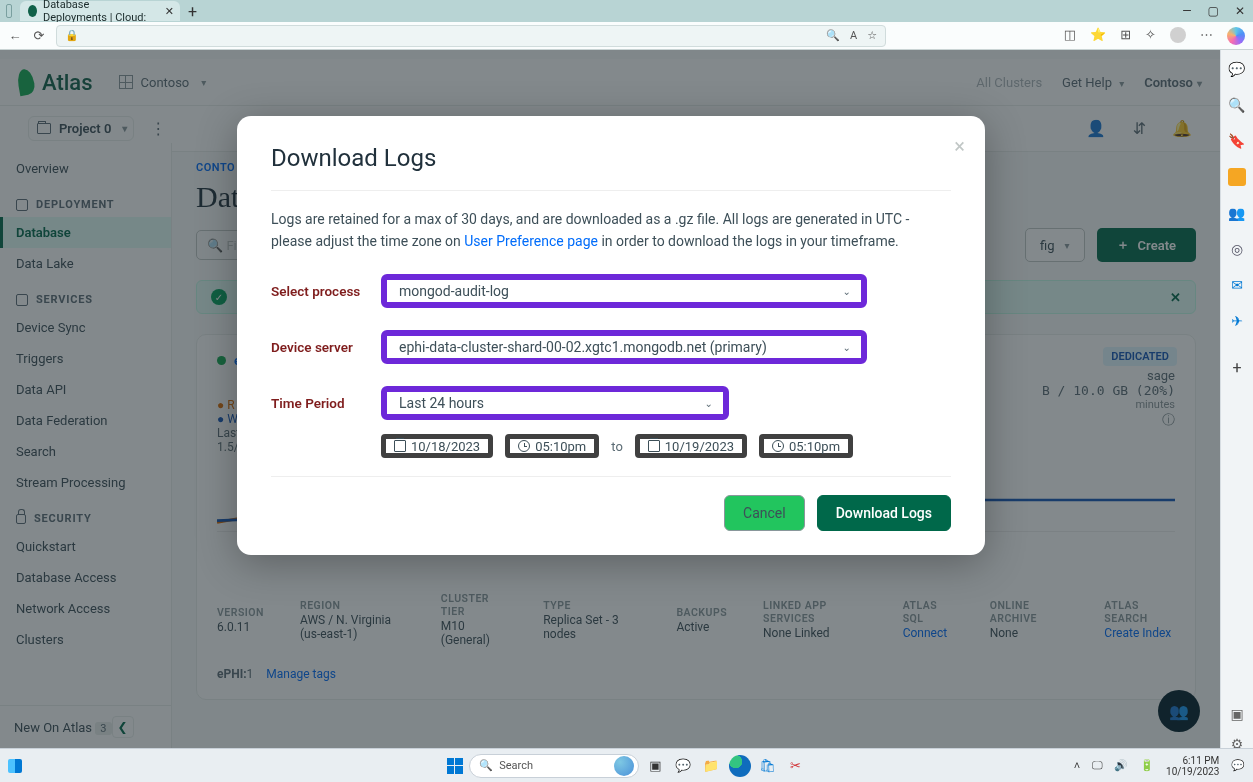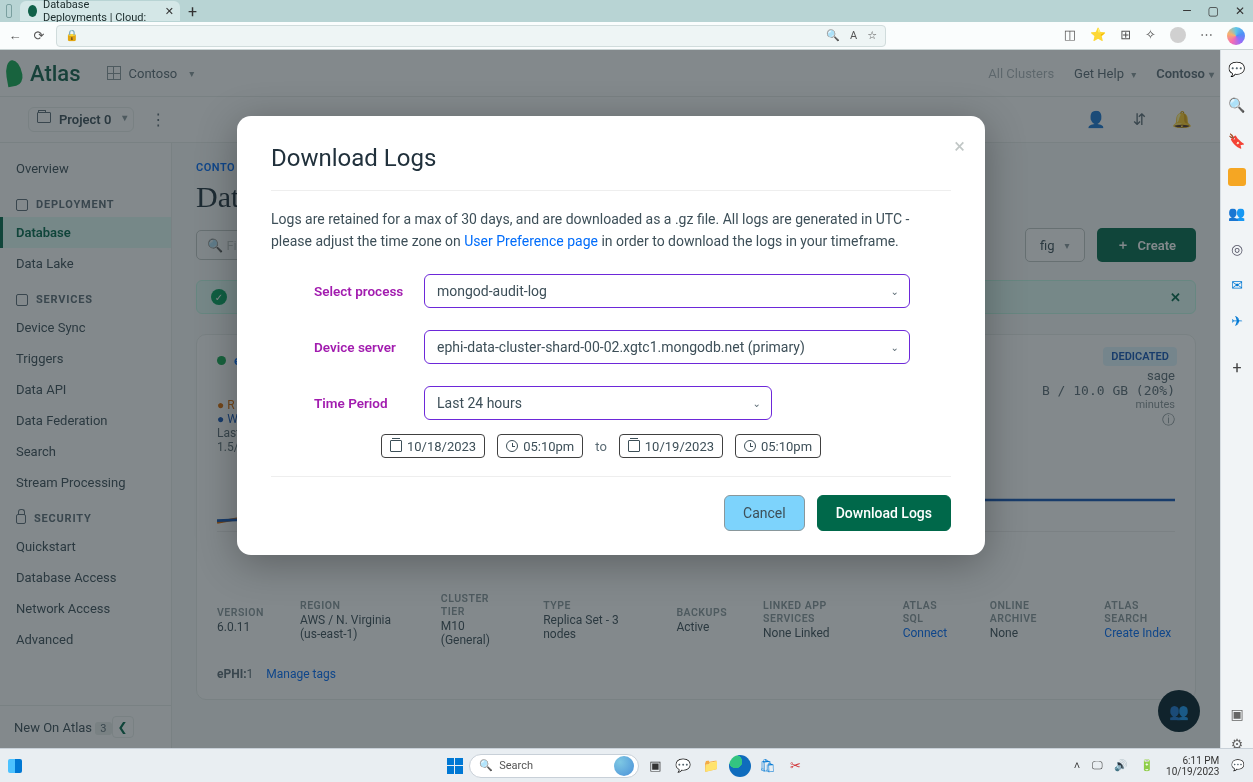--- a/index.html
+++ b/index.html
@@ -28,30 +28,30 @@
   .esb-blue  { color:#0078d4; }
   .esb-orange{ background:#f5a623; }
   .esb-purple{ color:#7b61ff; }
   .edge-sidebar .plus { color:#444; font-size:16px; margin-top:10px; }
   .edge-bottom { margin-top:auto; display:flex; flex-direction:column; gap:14px; align-items:center; margin-bottom:10px; color:#666; }
 
   
   .app { position:absolute; left:0; right:33px; top:50px; bottom:34px; background:#F9FBFA; }
 
   
-  .atlas-header { height:47px; border-bottom:1px solid #E8EDEB; display:flex; align-items:center; padding:0 6px; gap:16px; background:#fff; }
+  .atlas-header { height:47px; border-bottom:1px solid #E8EDEB; display:flex; align-items:center; padding:0 18px; gap:16px; background:#fff;margin-top:9px; }
   .atlas-logo { display:flex; align-items:center; gap:8px; color:#116149; font-size:22px; font-weight:500; }
   .leaf { width:16px; height:26px; background:#13aa52; border-radius:50% 50% 50% 0 / 60% 60% 40% 40%; transform:rotate(-10deg); }
   .org-sel { display:flex; align-items:center; gap:8px; padding:4px 10px; border-radius:4px; color:#5c6c75; }
   .grid-icon { width:14px; height:14px; border:1px solid #89979B; background:linear-gradient(#89979B,#89979B) center/1px 100% no-repeat, linear-gradient(#89979B,#89979B) center/100% 1px no-repeat; }
   .caret { font-size:10px; color:#89979B; margin-left:4px; }
   .hdr-right { margin-left:auto; display:flex; align-items:center; gap:20px; color:#5c6c75; font-size:13px; }
 
   .subheader { height:46px; border-bottom:1px solid #E8EDEB; display:flex; align-items:center; padding:0 28px; gap:16px; background:#fff; }
-  .proj-sel { display:flex; align-items:flex-start; gap:8px; padding:4px 22px 4px 8px; border:1px solid #E8EDEB; border-radius:6px; color:#3D4F58; font-weight:600; position:relative; }
+  .proj-sel { display:flex; align-items:center; gap:8px; padding:4px 22px 4px 8px; border:1px solid #E8EDEB; border-radius:6px; color:#3D4F58; font-weight:600; position:relative; }
   .proj-sel .caret { position:absolute; right:6px; }
   .folder-icon { width:14px; height:11px; border:1px solid #5c6c75; border-radius:1px; position:relative; }
   .folder-icon::before { content:''; position:absolute; top:-3px; left:0; width:6px; height:2px; border:1px solid #5c6c75; border-bottom:none; border-radius:1px 1px 0 0; }
   .kebab { font-size:16px; color:#5c6c75; }
   .sub-right { margin-left:auto; display:flex; gap:26px; color:#5c6c75; font-size:16px; }
 
   
   .sidebar { position:absolute; left:0; top:93px; bottom:0; width:172px; background:#fff; border-right:1px solid #E8EDEB; padding-top:10px; overflow:hidden; }
   .sb-item { padding:8px 16px; font-size:13px; color:#3D4F58; cursor:pointer; display:flex; align-items:center; gap:8px; position: relative; }
   .sb-item.active { background:#E3FCF7; color:#00684A; font-weight:600; }
@@ -102,39 +102,39 @@
   
   .overlay { position:absolute; inset:0; background:rgba(30,40,45,0.55); }
   .modal { position:absolute; left:237px; top:66px; width:748px; background:#fff; border-radius:14px; box-shadow:0 8px 40px rgba(0,0,0,0.3); padding:28px 34px 24px; }
   .modal-title { font-size:24px; color:#21313C; font-weight:400; }
   .modal-x { position:absolute; right:20px; top:18px; color:#C1C7C6; font-size:20px; cursor:pointer; }
   .modal hr { border:none; border-top:1px solid #EEE; margin:18px 0; }
   .modal-desc { font-size:14px; line-height:1.55; color:#3D4F58; }
   .modal-desc .ulink { color:#006CFA; }
 
   .form-row { display:flex; align-items:center; margin-top:22px; }
-  .form-row .flabel { flex:0 0 110px; font-weight:600; color:#a21caf; font-size:13.5px;margin-left:43px; }
-  .sel { height:34px; border:1px solid #6d28d9; border-radius:6px; background:#fff; display:flex; align-items:center; padding:0 32px 0 12px; font-size:14px; color:#3D4F58; position:relative; }
+  .form-row .flabel { flex:0 0 110px; font-weight:600; color:#7f1d1d; font-size:13.5px; }
+  .sel { height:34px; border:6px solid #6d28d9; border-radius:6px; background:#fff; display:flex; align-items:center; padding:0 32px 0 12px; font-size:14px; color:#3D4F58; position:relative; }
   .sel .caret { position:absolute; right:10px; color:#5C6C75; }
   .sel.wide { width:486px; }
   .sel.mid  { width:348px; }
 
   .dt-row { display:flex; align-items:center; gap:12px; margin-top:14px; margin-left:110px; }
-  .chip { height:24px; border:1px solid #404040; border-radius:4px; background:#fff; display:flex; align-items:center; padding:0 8px; font-size:13px; gap:5px; }
+  .chip { height:24px; border:5px solid #404040; border-radius:4px; background:#fff; display:flex; align-items:center; padding:0 8px; font-size:13px; gap:5px; }
   .chip .ic { width:12px; height:12px; display:inline-block; }
   .cal { border:1px solid #3D4F58; border-radius:1px; position:relative; }
   .cal::before { content:''; position:absolute; top:-3px; left:1px; right:1px; height:2px; border-top:1px solid #3D4F58; }
   .clk { border:1.2px solid #3D4F58; border-radius:50%; position:relative; }
   .clk::before { content:''; position:absolute; left:50%; top:20%; width:1px; height:4px; background:#3D4F58; }
   .clk::after { content:''; position:absolute; left:50%; top:48%; width:3px; height:1px; background:#3D4F58; }
   .to { font-size:13px; color:#5C6C75; }
 
   .modal-footer { display:flex; justify-content:flex-end; gap:12px; margin-top:4px; }
   .btn { height:36px; padding:0 18px; border-radius:6px; font-size:14px; display:flex; align-items:center; cursor:pointer; }
-  .btn.outline { border:1px solid #89979B; background:#7dd3fc; color:#3D4F58; }
+  .btn.outline { border:1px solid #89979B; background:#22c55e; color:#3D4F58; }
   .btn.primary { background:#00684A; color:#FFFFFF; font-weight:500; border:1px solid #00684A; }
 
   
   .taskbar { position:absolute; left:0; right:0; bottom:0; height:34px; background:#e9eef2; border-top:1px solid #c8d0d8; display:flex; align-items:center; padding:0 8px; font-size:11px; color:#333; }
   .tb-left { width:14px;height:14px; background:linear-gradient(#4cc2ff,#4cc2ff) left/7px 100% no-repeat, linear-gradient(#0078d4,#0078d4) right/7px 100% no-repeat; border-radius:2px; }
   .tb-center { position:absolute; left:50%; transform:translateX(-50%); display:flex; align-items:center; gap:6px; }
   .win-logo { width:16px; height:16px; display:grid; grid-template:1fr 1fr/1fr 1fr; gap:1px; }
   .win-logo span { background:#0078d4; }
   .tb-search { width:170px; height:24px; background:#fff; border:1px solid #c8d0d8; border-radius:14px; display:flex; align-items:center; padding:0 10px; gap:6px; color:#555; position:relative; }
   .tb-search .swirl { position:absolute; right:4px; width:20px;height:20px;border-radius:50%; background: radial-gradient(circle at 30% 30%, #7ec8e3, #4a90d9); }
@@ -252,21 +252,21 @@
     <div class="sb-item">Search</div>
     <div class="sb-item">Stream Processing</div>
 
     <div class="sb-head">
         <span class="lock"></span>
         <span>SECURITY</span>
       </div>
     <div class="sb-item">Quickstart</div>
     <div class="sb-item">Database Access</div>
     <div class="sb-item">Network Access</div>
-    <div class="sb-item">Advanced</div>
+    <div class="sb-item">Clusters</div>
 
     <div class="sb-bottom">
       <span><span>New On Atlas</span> <span class="badge">3</span></span>
       <span class="collapse-btn">❮</span>
     </div>
   </div>
 
   <div class="main">
     <div class="crumbs">CONTO</div>
     <div class="h1">Dat</div>

